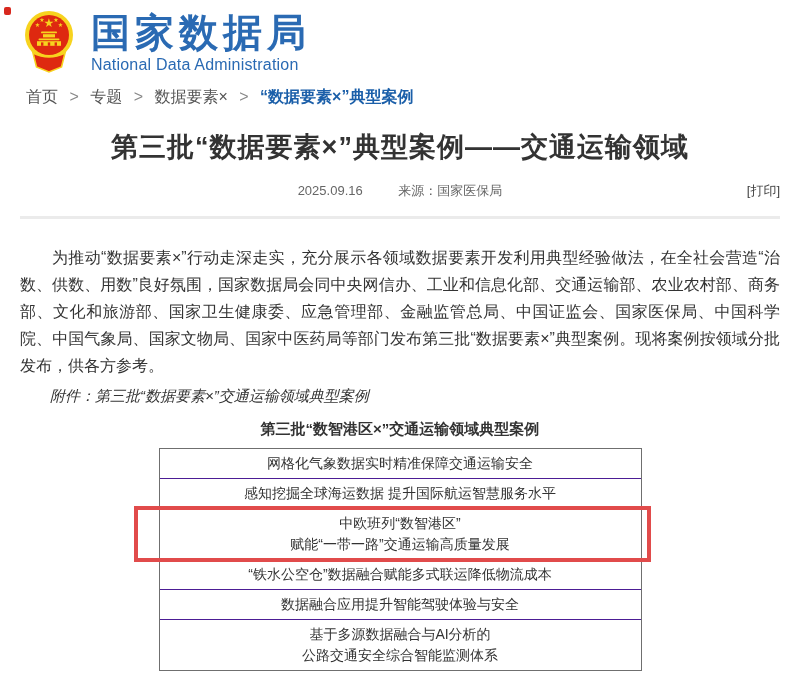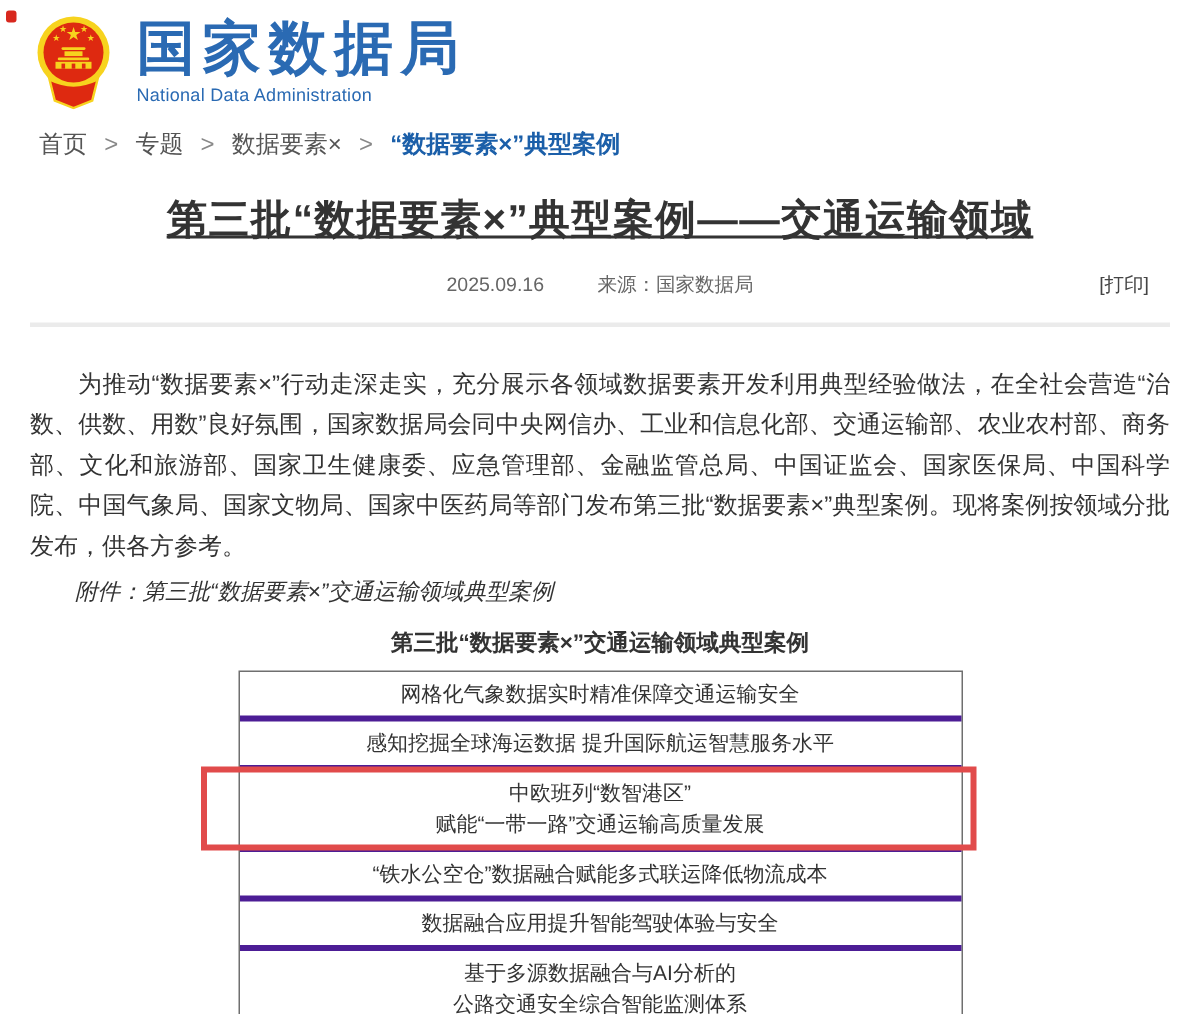--- a/index.html
+++ b/index.html
@@ -14,48 +14,48 @@
     background: #d8281e; border-radius: 2px;
   }
   
   .site-header { display: flex; align-items: flex-start; padding: 9px 0 0 24px; }
   .logo { width: 50px; height: 64px; margin-right: 17px; cursor: pointer; flex: none; }
   .titles { padding-top: 2px; }
   .site-title {
     font-size: 39px; font-weight: bold; color: #2a6ab3;
     letter-spacing: 5px; line-height: 44px; white-space: nowrap;
   }
-  .site-subtitle { font-size: 12px; color: #2a6ab3; margin-top: 1px; letter-spacing: 0.2px; }
+  .site-subtitle { font-size: 16px; color: #2a6ab3; margin-top: 1px; letter-spacing: 0.2px; }
   
   .breadcrumb { margin: 13px 15px 0 26px; font-size: 16px; color: #555; }
   .breadcrumb .crumb { cursor: pointer; }
   .breadcrumb .sep { margin: 0 7px; color: #888; }
   .breadcrumb .current { color: #1b5fa9; font-weight: bold; }
   
   .article-title {
     margin-top: 21px; text-align: center;
-    font-size: 27px; font-weight: bold; color: #333; letter-spacing: 1px; text-decoration: underline;
+    font-size: 27px; font-weight: bold; color: #333; letter-spacing: 1px;
   }
   .meta { position: relative; margin-top: 17px; text-align: center; font-size: 13px; color: #666; }
   .meta .date { margin-right: 32px; text-align: right; }
-  .meta .print { position: absolute; right: 34px; top: 0; color: #444; cursor: pointer; }
+  .meta .print { position: absolute; right: 20px; top: 0; color: #444; cursor: pointer; }
   .divider { margin: 16px 20px 0 20px; border-top: 3px solid #ebebeb; }
   
   .article-body { padding: 0 20px; }
   .lead {
     margin-top: 25px; text-indent: 2em;
     font-size: 16px; line-height: 27px; color: #333; text-align: justify;
   }
   .attach-line { margin-top: 3px; text-indent: 2em; font-size: 15px; line-height: 27px; font-style: italic; }
   .table-title { margin-top: 11px; text-align: center; font-size: 15px; font-weight: bold; }
   
   .case-table { width: 483px; margin: 9px auto 0 auto; border: 1px solid #6f6f6f; }
   .case-row {
     position: relative; text-align: center; font-size: 14px; line-height: 21px;
-    padding: 4px 10px; border-bottom: 4px solid #4c1d95; white-space: pre-line;
+    padding: 4px 10px; border-bottom: 1px solid #4c1d95; white-space: pre-line;
   }
   .case-row:last-child { border-bottom: none; }
   .highlight-box {
     position: absolute; left: -26px; right: -10px; top: -3px; bottom: -3px;
     border: 4px solid #e14b4b; pointer-events: none; z-index: 2;
   }
   .note { margin: 14px 0 0 38px; font-size: 14px; color: #3b82f6; }
 </style>
 </head>
 <body>
@@ -96,30 +96,30 @@
   <span class="crumb">数据要素×</span>
   <span class="sep">&gt;</span>
   <span class="crumb current">“数据要素×”典型案例</span>
 </nav>
 
 <main>
   <h1 class="article-title">第三批“数据要素×”典型案例——交通运输领域</h1>
 
   <div class="meta">
     <span class="date">2025.09.16</span>
-    <span class="source">来源：国家数据局</span>
+    <span class="source">来源：国家医保局</span>
     <span class="print">[打印]</span>
   </div>
 
   <div class="divider"></div>
 
   <div class="article-body">
     <p class="lead">为推动“数据要素×”行动走深走实，充分展示各领域数据要素开发利用典型经验做法，在全社会营造“治数、供数、用数”良好氛围，国家数据局会同中央网信办、工业和信息化部、交通运输部、农业农村部、商务部、文化和旅游部、国家卫生健康委、应急管理部、金融监管总局、中国证监会、国家医保局、中国科学院、中国气象局、国家文物局、国家中医药局等部门发布第三批“数据要素×”典型案例。现将案例按领域分批发布，供各方参考。</p>
     <p class="attach-line">附件：第三批“数据要素×”交通运输领域典型案例</p>
-    <div class="table-title">第三批“数据要素×”交通运输领域典型案例</div>
+    <div class="table-title">第三批“数智港区×”交通运输领域典型案例</div>
 
     <div class="case-table">
       <div class="case-row">网格化气象数据实时精准保障交通运输安全</div>
       <div class="case-row">感知挖掘全球海运数据 提升国际航运智慧服务水平</div>
       <div class="case-row"><span>中欧班列“数智港区”
 赋能“一带一路”交通运输高质量发展</span><span class="highlight-box"></span></div>
       <div class="case-row">“铁水公空仓”数据融合赋能多式联运降低物流成本</div>
       <div class="case-row">数据融合应用提升智能驾驶体验与安全</div>
       <div class="case-row">基于多源数据融合与AI分析的
 公路交通安全综合智能监测体系</div>

